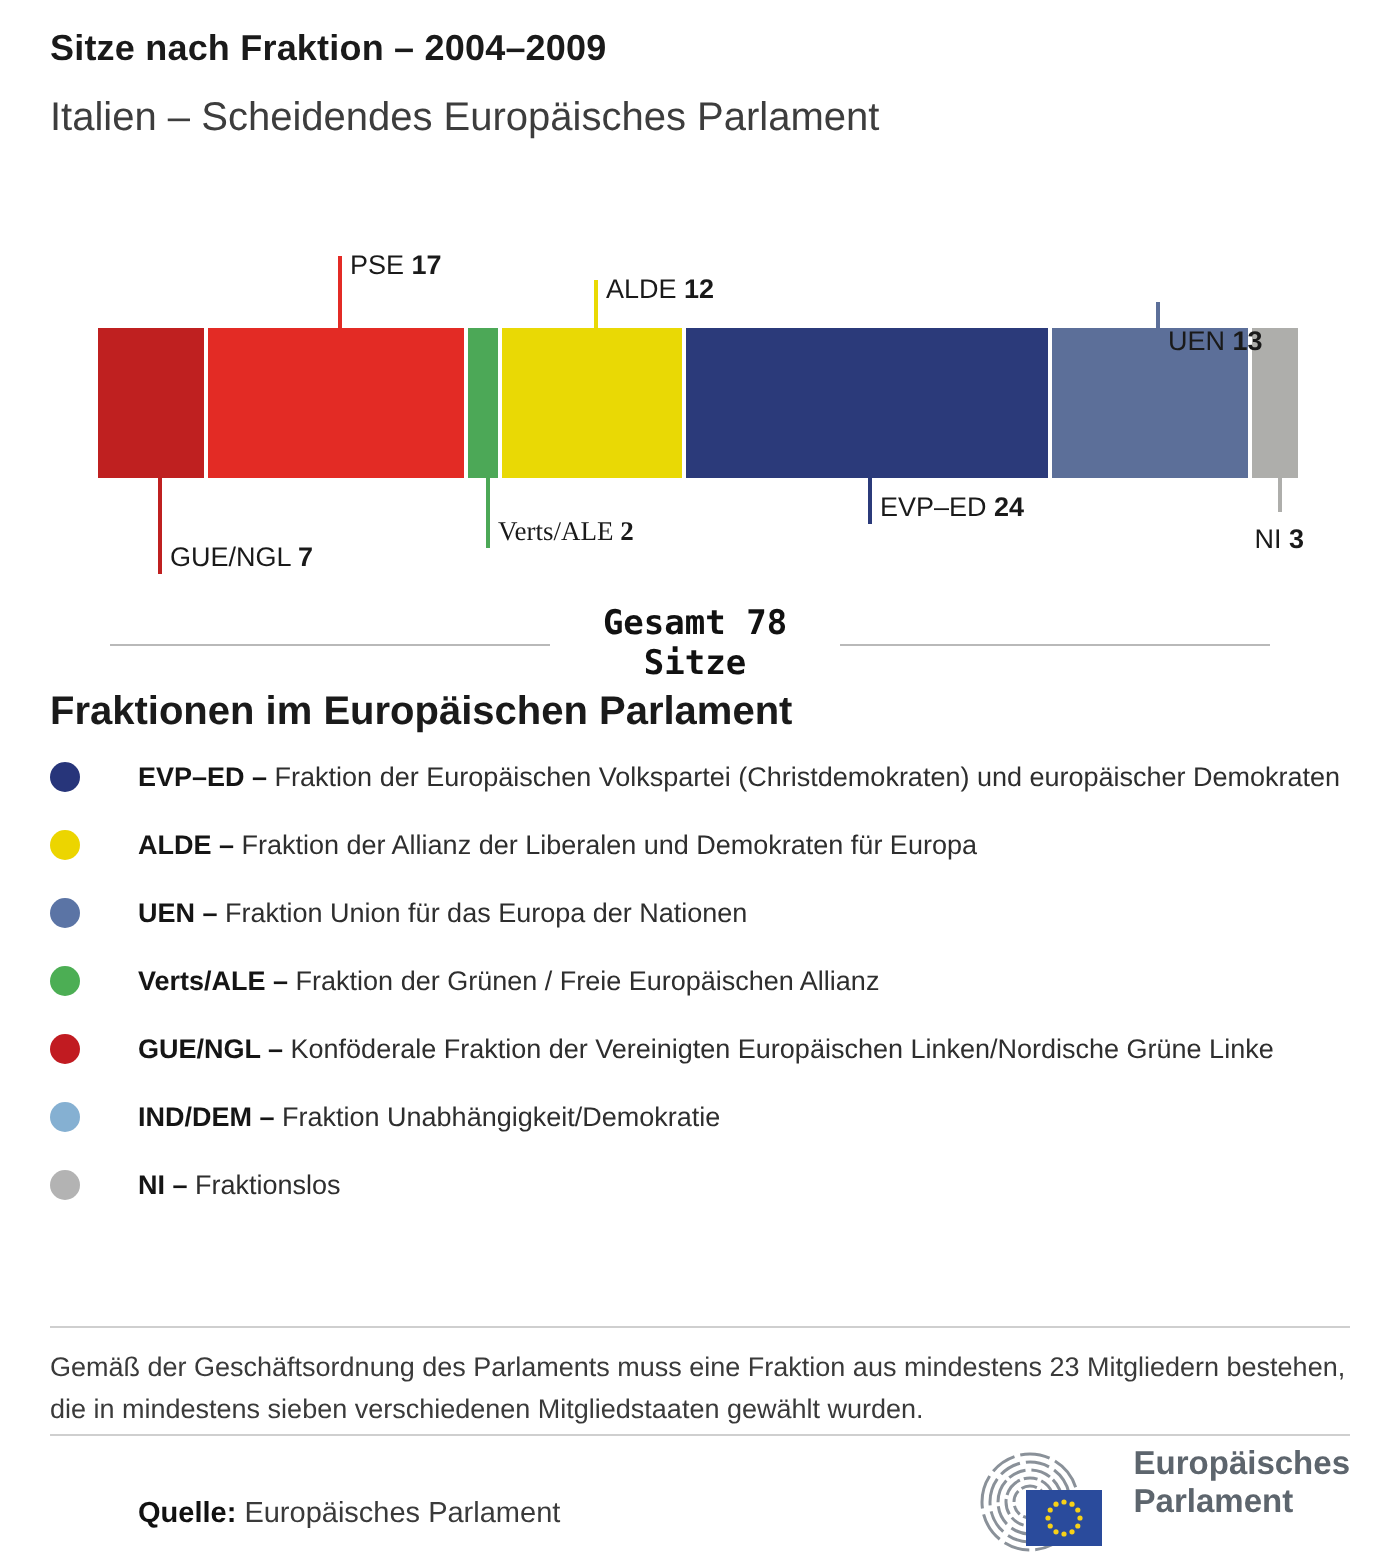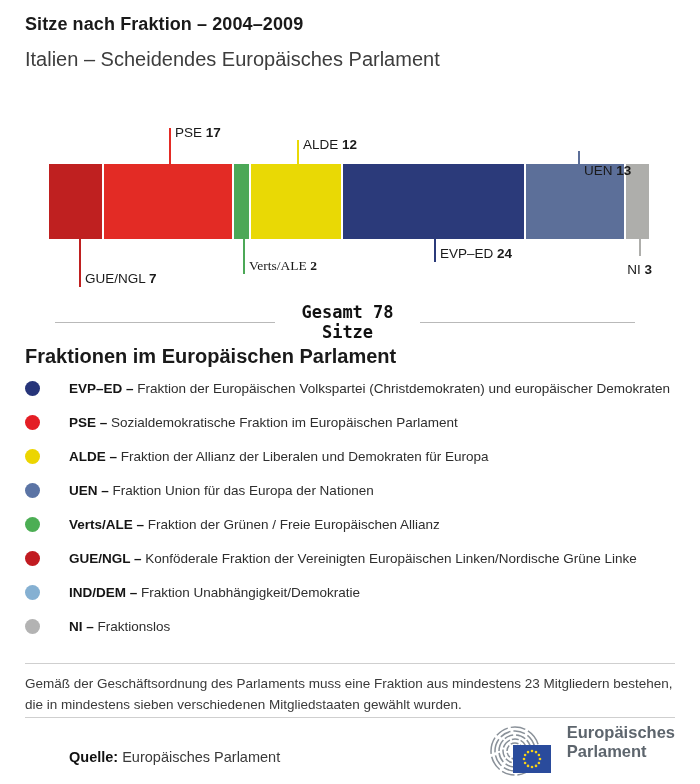--- a/index.html
+++ b/index.html
@@ -91,24 +91,20 @@
   </div>
 
   <div class="legend">
     <div class="legend-heading">Fraktionen im Europäischen Parlament</div>
     <div id="legend-list">
         <div class="legend-row">
           <span class="dot" style="background: rgb(39, 53, 122);"></span>
           <span class="legend-text"><span class="abbr">EVP–ED – </span><span>Fraktion der Europäischen Volkspartei (Christdemokraten) und europäischer Demokraten</span></span>
         </div>
         <div class="legend-row">
-          <span class="dot" style="background: rgb(228, 30, 37);"></span>
-          <span class="legend-text"><span class="abbr">PSE – </span><span>Sozialdemokratische Fraktion im Europäischen Parlament</span></span>
-        </div>
-        <div class="legend-row">
           <span class="dot" style="background: rgb(236, 213, 0);"></span>
           <span class="legend-text"><span class="abbr">ALDE – </span><span>Fraktion der Allianz der Liberalen und Demokraten für Europa</span></span>
         </div>
         <div class="legend-row">
           <span class="dot" style="background: rgb(91, 116, 165);"></span>
           <span class="legend-text"><span class="abbr">UEN – </span><span>Fraktion Union für das Europa der Nationen</span></span>
         </div>
         <div class="legend-row">
           <span class="dot" style="background: rgb(76, 174, 84);"></span>
           <span class="legend-text"><span class="abbr">Verts/ALE – </span><span>Fraktion der Grünen / Freie Europäischen Allianz</span></span>

